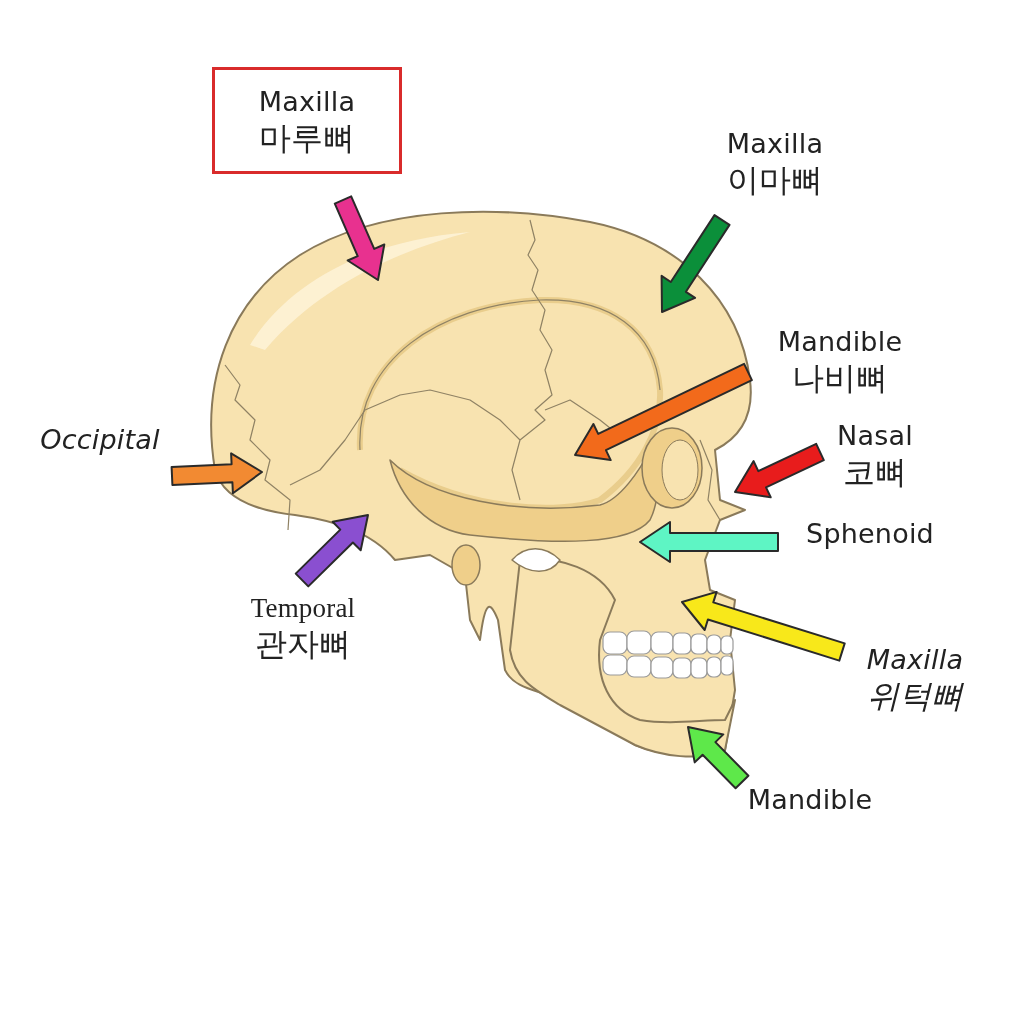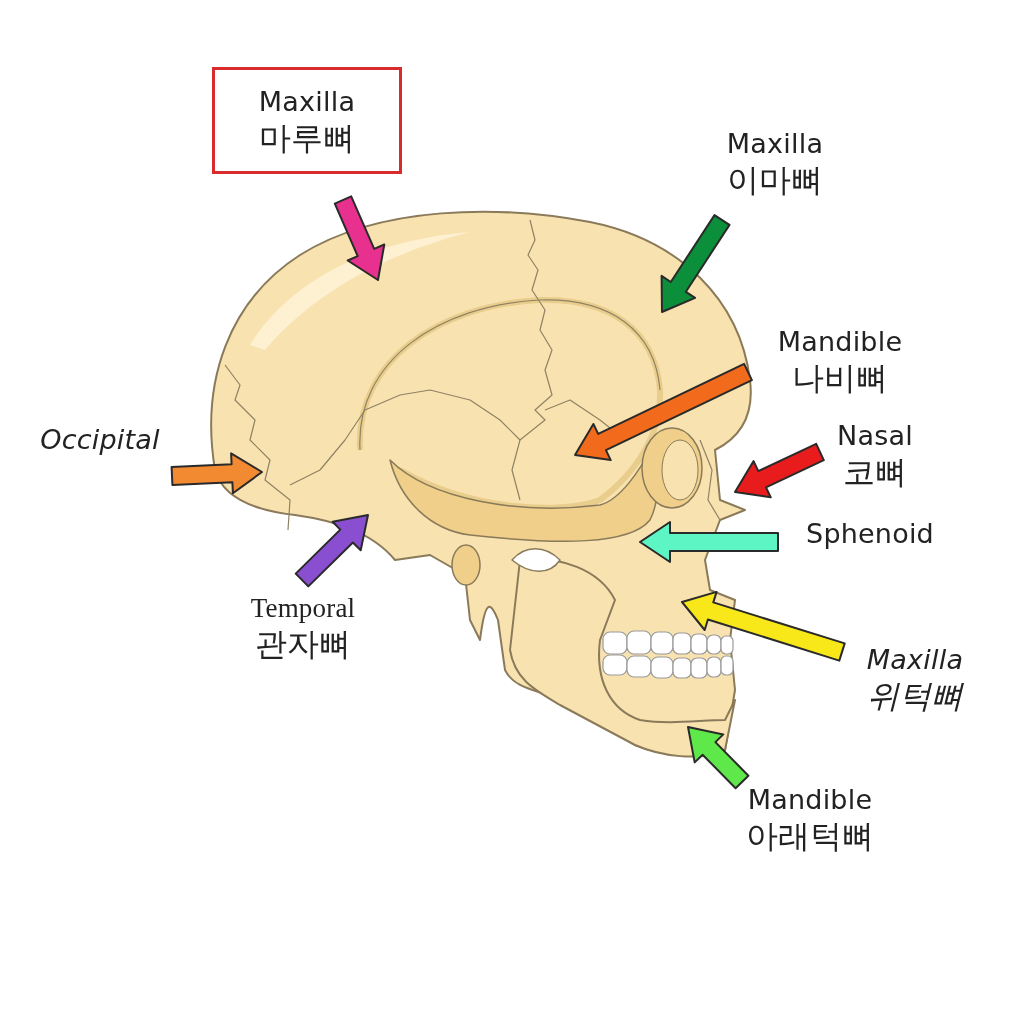--- a/index.html
+++ b/index.html
@@ -100,21 +100,20 @@
 </div>
 <div class="label" style="left:785px; top:518px; width:170px;">
   <span class="en">Sphenoid</span>
 </div>
 <div class="label" style="left:855px; top:644px; width:120px;font-style:italic;">
   <span class="en">Maxilla</span>
   <span class="ko">위턱뼈</span>
 </div>
 <div class="label" style="left:735px; top:784px; width:150px;">
   <span class="en">Mandible</span>
-  <span class="ko">아래턱뼈</span>
 </div>
 <div class="label" style="left:30px; top:424px; width:140px;font-style:italic;">
   <span class="en">Occipital</span>
 </div>
 <div class="label" style="left:228px; top:592px; width:150px;font-family:Liberation Serif, serif;">
   <span class="en">Temporal</span>
   <span class="ko">관자뼈</span>
 </div>
 
 </body></html>

